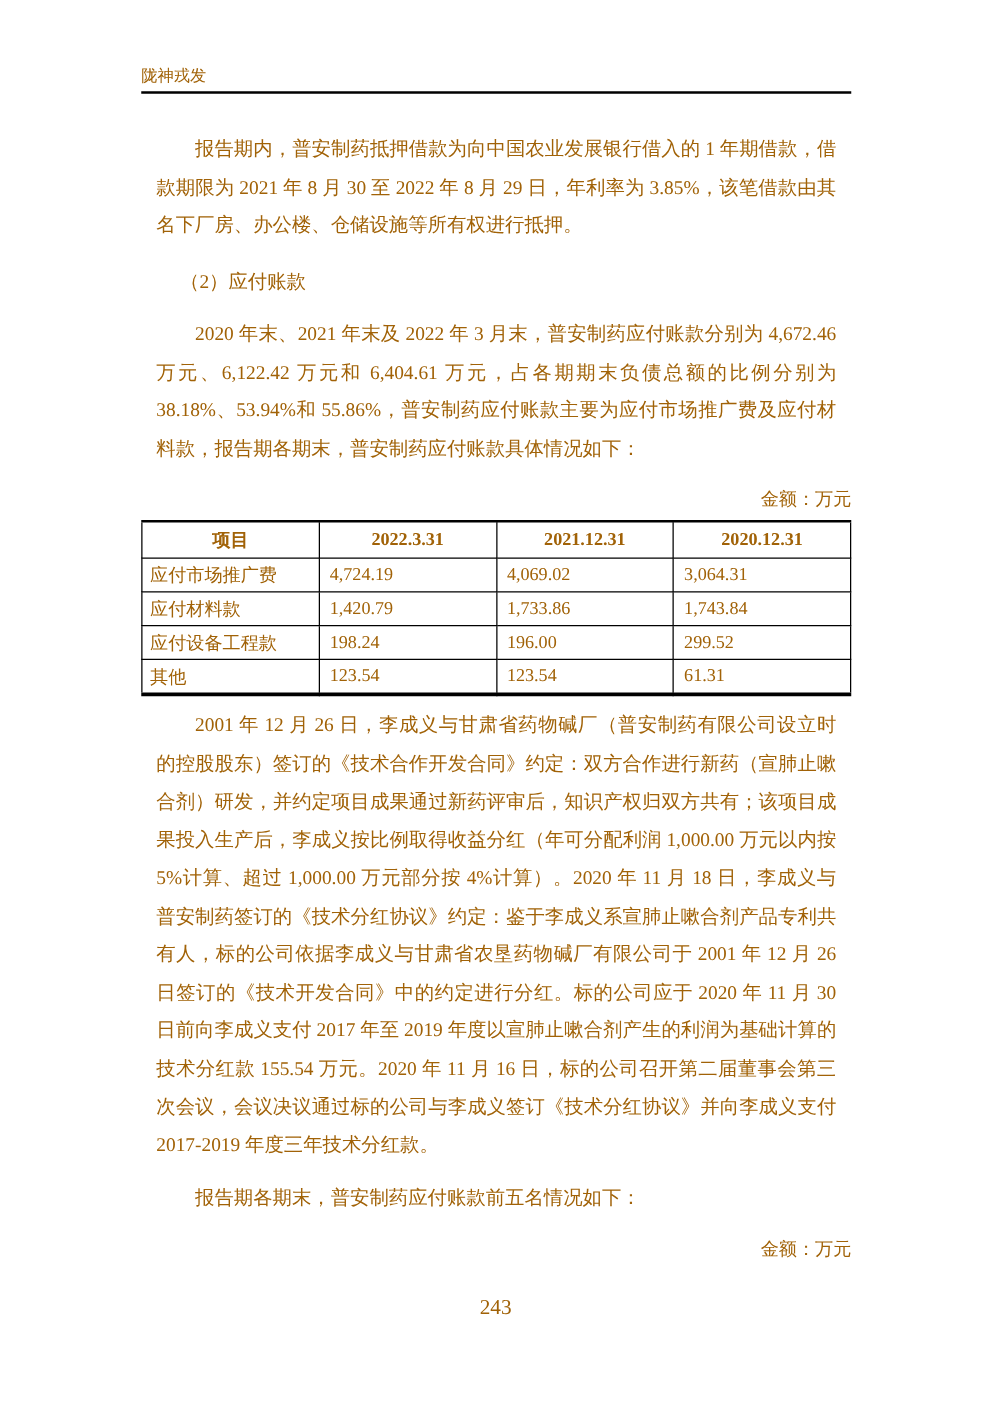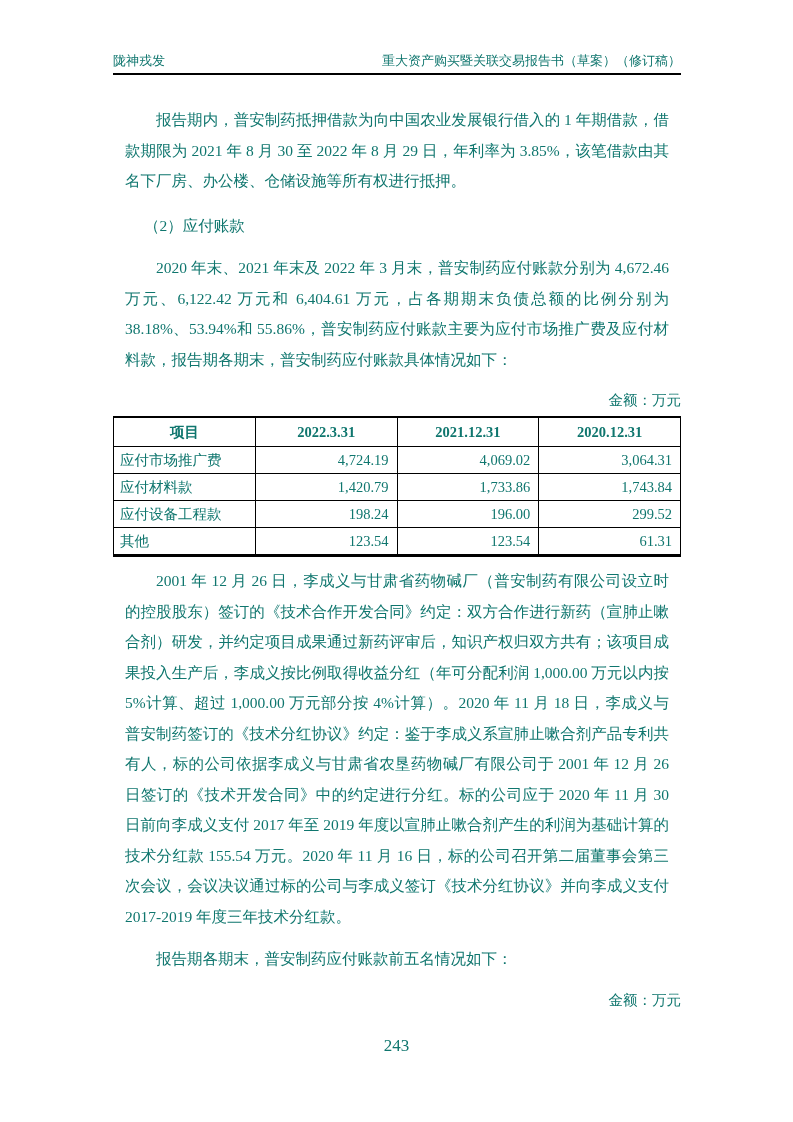--- a/index.html
+++ b/index.html
@@ -1,21 +1,21 @@
 <!DOCTYPE html>
 <html><head>
 <meta charset="utf-8">
 <style>
   html,body{margin:0;padding:0;background:#ffffff;}
   .page{
     position:relative;
     width:793px;height:1122px;
     background:#ffffff;
     font-family:"Liberation Serif","DejaVu Serif",serif;
-    color:#0f766e;
+    color:#a16207;
     overflow:hidden;
   }
   .page-header{
     position:absolute;
     left:113px;right:112px;top:52px;
     display:flex;justify-content:space-between;align-items:flex-end;
     font-size:13px;
     border-bottom:2px solid #000;
     padding-bottom:3px;
   }
@@ -62,42 +62,41 @@
     border:1px solid #000;
     padding:2px 8px;
     height:22px;
     vertical-align:middle;
   }
   table.data-table th{
     font-weight:bold;
     height:24px;
   }
   table.data-table td.item{ text-align:left; padding-left:6px; }
-  table.data-table td.num{ text-align:right; }
+  table.data-table td.num{ text-align:left; }
   table.data-table tr.total td{ font-weight:bold; height:24px; }
   table.data-table tr.total td.item{ text-align:center; }
   table.data-table col.c1{ width:25%; }
   table.data-table col.cn{ width:25%; }
   .p3{ margin-top:9px; }
   .p4{ margin-top:12px; }
   .page-footer{
     position:absolute;
     left:0;right:0;top:1036px;
     text-align:center;
     font-size:17px;
   }
 </style>
 </head>
 <body>
 
 <div class="page">
 
   <div class="page-header">
     <span>陇神戎发</span>
-    <span>重大资产购买暨关联交易报告书（草案）（修订稿）</span>
   </div>
 
   <div class="content">
 
     <p class="para">报告期内，普安制药抵押借款为向中国农业发展银行借入的 1 年期借款，借款期限为 2021 年 8 月 30 至 2022 年 8 月 29 日，年利率为 3.85%，该笔借款由其名下厂房、办公楼、仓储设施等所有权进行抵押。</p>
 
     <p class="para-head">（2）应付账款</p>
 
     <p class="para">2020 年末、2021 年末及 2022 年 3 月末，普安制药应付账款分别为 4,672.46 万元、6,122.42 万元和 6,404.61 万元，占各期期末负债总额的比例分别为 38.18%、53.94%和 55.86%，普安制药应付账款主要为应付市场推广费及应付材料款，报告期各期末，普安制药应付账款具体情况如下：</p>
 

